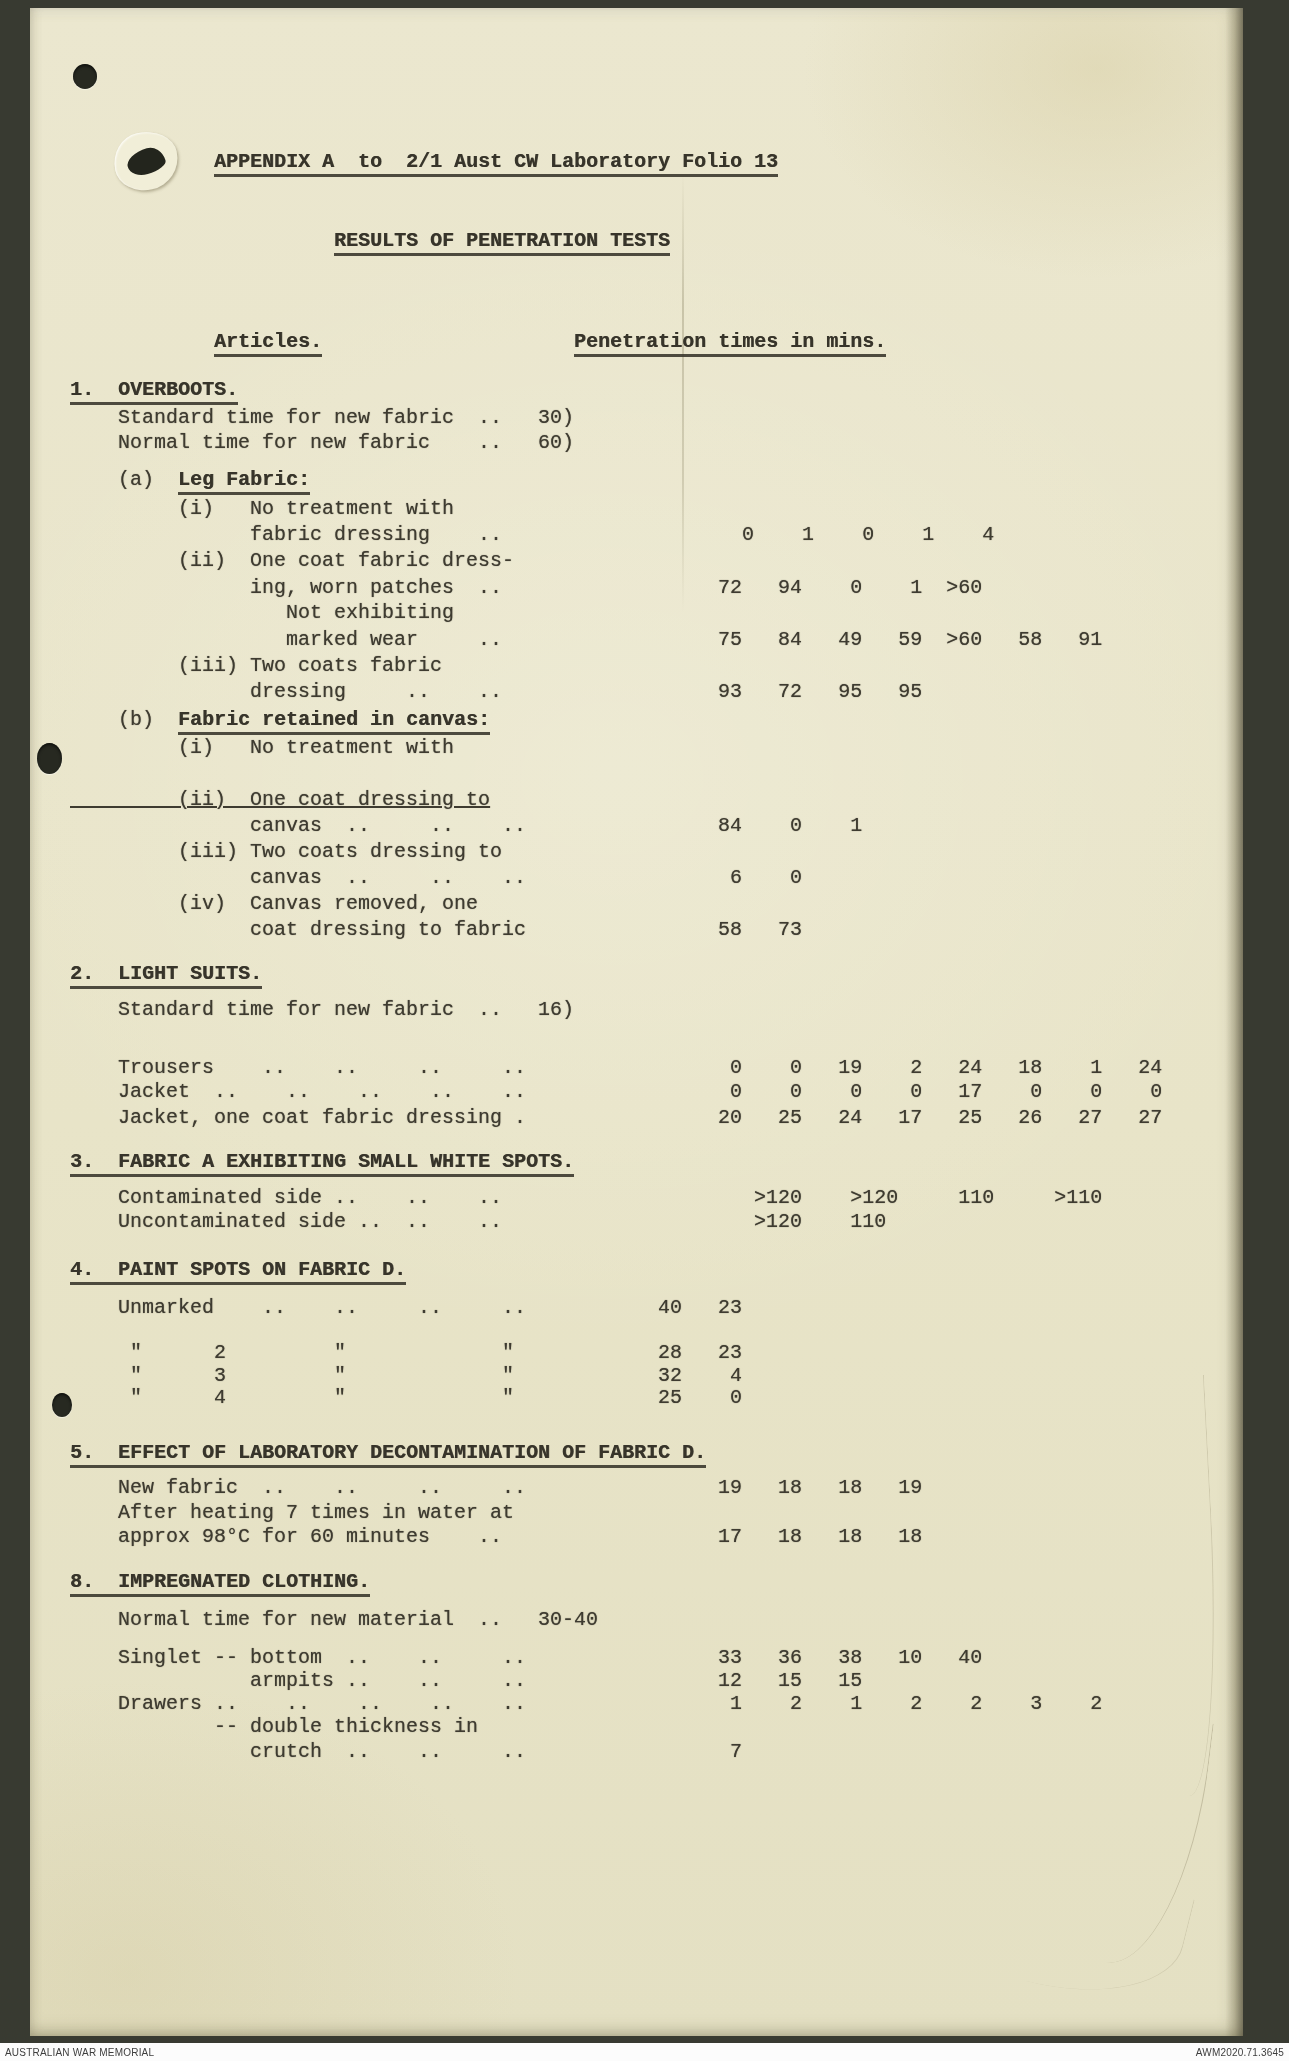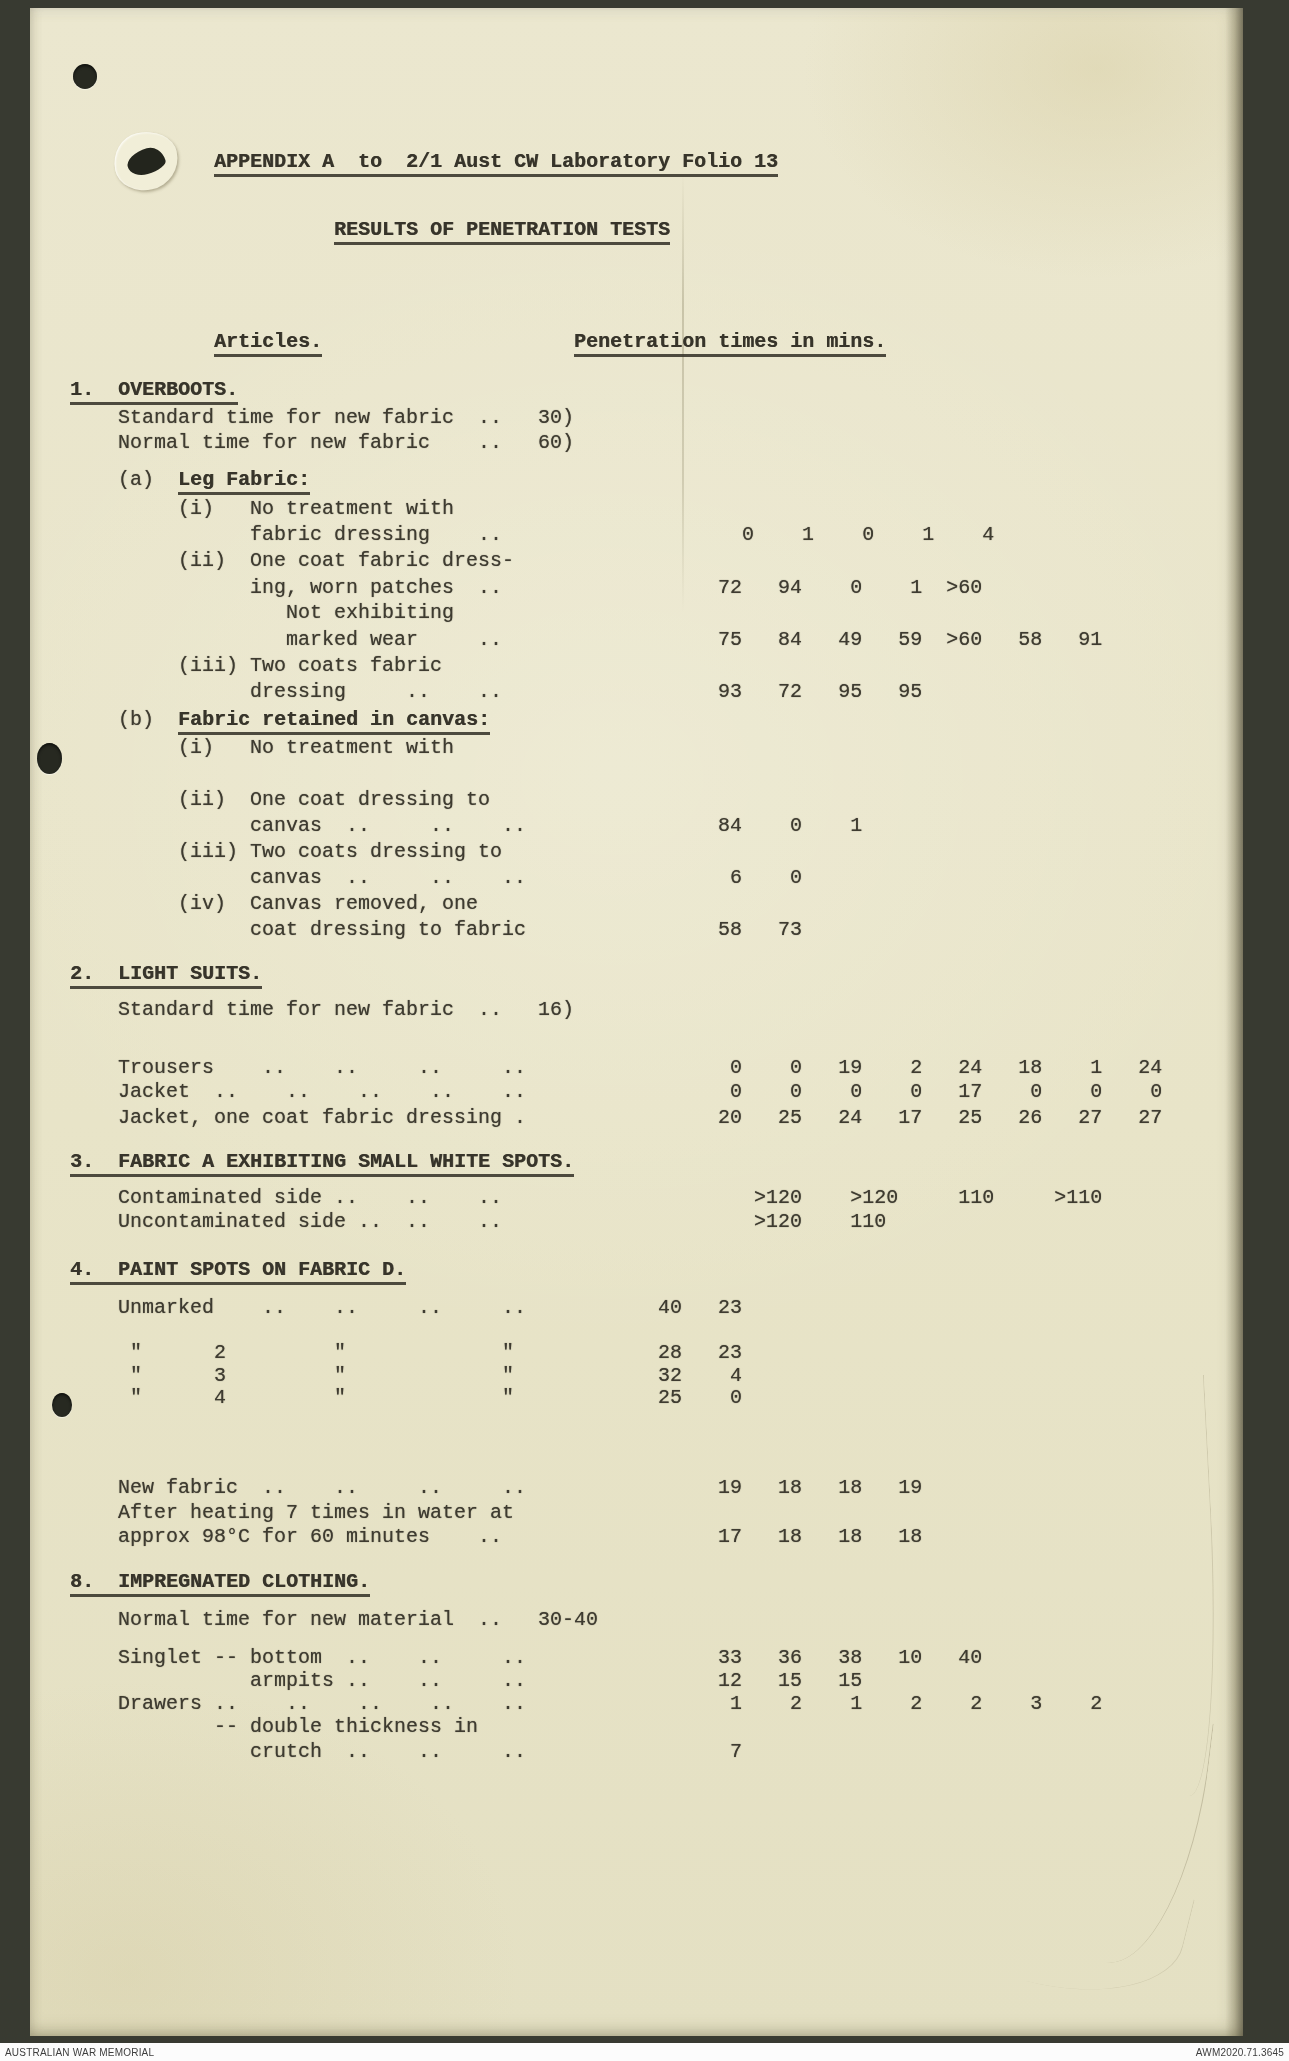--- a/index.html
+++ b/index.html
@@ -80,55 +80,56 @@
   <div class="paper">
     <div class="crease-v"></div>
     <div class="wrinkle w1"></div>
     <div class="wrinkle w2"></div>
     <div class="wrinkle w3"></div>
     <div class="edge-shadow"></div>
   </div>
 
   <div class="doc-lines">
       <div class="ln" style="top: 150px;"><span>            </span><span class="u">APPENDIX A  to  2/1 Aust CW Laboratory Folio 13</span></div>
-      <div class="ln" style="top: 218px;"><span>                      </span><span class="u">RESULTS OF PENETRATION TESTS</span></div>
+      <div class="ln" style="top: 229px;"><span>                      </span><span class="u">RESULTS OF PENETRATION TESTS</span></div>
       <div class="ln" style="top: 330px;"><span>            </span><span class="u">Articles.</span><span>                     </span><span class="u">Penetration times in mins.</span></div>
       <div class="ln" style="top: 378px;"><span class="u">1.  OVERBOOTS.</span></div>
       <div class="ln" style="top: 406px;"><span>    Standard time for new fabric  ..   30)</span></div>
       <div class="ln" style="top: 431px;"><span>    Normal time for new fabric    ..   60)</span></div>
       <div class="ln" style="top: 468px;"><span>    (a)  </span><span class="u">Leg Fabric:</span></div>
       <div class="ln" style="top: 497px;"><span>         (i)   No treatment with</span></div>
       <div class="ln" style="top: 523px;"><span>               fabric dressing    ..                    0    1    0    1    4</span></div>
       <div class="ln" style="top: 549px;"><span>         (ii)  One coat fabric dress-</span></div>
       <div class="ln" style="top: 576px;"><span>               ing, worn patches  ..                  72   94    0    1  &gt;60</span></div>
       <div class="ln" style="top: 601px;"><span>                  Not exhibiting</span></div>
       <div class="ln" style="top: 628px;"><span>                  marked wear     ..                  75   84   49   59  &gt;60   58   91</span></div>
       <div class="ln" style="top: 654px;"><span>         (iii) Two coats fabric</span></div>
       <div class="ln" style="top: 680px;"><span>               dressing     ..    ..                  93   72   95   95</span></div>
       <div class="ln" style="top: 708px;"><span>    (b)  </span><span class="u">Fabric retained in canvas:</span></div>
       <div class="ln" style="top: 736px;"><span>         (i)   No treatment with</span></div>
-      <div class="ln" style="top: 788px;"><span>         (ii)  One coat dressing to</span></div>
+      <div class="ln" style="top: 788px; text-decoration: underline;"><span>         (ii)  One coat dressing to</span></div>
       <div class="ln" style="top: 814px;"><span>               canvas  ..     ..    ..                84    0    1</span></div>
       <div class="ln" style="top: 840px;"><span>         (iii) Two coats dressing to</span></div>
       <div class="ln" style="top: 866px;"><span>               canvas  ..     ..    ..                 6    0</span></div>
       <div class="ln" style="top: 892px;"><span>         (iv)  Canvas removed, one</span></div>
       <div class="ln" style="top: 918px;"><span>               coat dressing to fabric                58   73</span></div>
       <div class="ln" style="top: 962px;"><span class="u">2.  LIGHT SUITS.</span></div>
       <div class="ln" style="top: 998px;"><span>    Standard time for new fabric  ..   16)</span></div>
       <div class="ln" style="top: 1056px;"><span>    Trousers    ..    ..     ..     ..                 0    0   19    2   24   18    1   24</span></div>
       <div class="ln" style="top: 1080px;"><span>    Jacket  ..    ..    ..    ..    ..                 0    0    0    0   17    0    0    0</span></div>
       <div class="ln" style="top: 1106px;"><span>    Jacket, one coat fabric dressing .                20   25   24   17   25   26   27   27</span></div>
       <div class="ln" style="top: 1150px;"><span class="u">3.  FABRIC A EXHIBITING SMALL WHITE SPOTS.</span></div>
       <div class="ln" style="top: 1186px;"><span>    Contaminated side ..    ..    ..                     &gt;120    &gt;120     110     &gt;110</span></div>
       <div class="ln" style="top: 1210px;"><span>    Uncontaminated side ..  ..    ..                     &gt;120    110</span></div>
       <div class="ln" style="top: 1258px;"><span class="u">4.  PAINT SPOTS ON FABRIC D.</span></div>
       <div class="ln" style="top: 1296px;"><span>    Unmarked    ..    ..     ..     ..           40   23</span></div>
       <div class="ln" style="top: 1341px;"><span>     "      2         "             "            28   23</span></div>
       <div class="ln" style="top: 1364px;"><span>     "      3         "             "            32    4</span></div>
       <div class="ln" style="top: 1386px;"><span>     "      4         "             "            25    0</span></div>
+      <div class="ln" style="top: 1441px;"><span class="u">5.  EFFECT OF LABORATORY DECONTAMINATION OF FABRIC D.</span></div>
       <div class="ln" style="top: 1476px;"><span>    New fabric  ..    ..     ..     ..                19   18   18   19</span></div>
       <div class="ln" style="top: 1501px;"><span>    After heating 7 times in water at</span></div>
       <div class="ln" style="top: 1525px;"><span>    approx 98°C for 60 minutes    ..                  17   18   18   18</span></div>
       <div class="ln" style="top: 1570px;"><span class="u">8.  IMPREGNATED CLOTHING.</span></div>
       <div class="ln" style="top: 1608px;"><span>    Normal time for new material  ..   30-40</span></div>
       <div class="ln" style="top: 1646px;"><span>    Singlet -- bottom  ..    ..     ..                33   36   38   10   40</span></div>
       <div class="ln" style="top: 1669px;"><span>               armpits ..    ..     ..                12   15   15</span></div>
       <div class="ln" style="top: 1692px;"><span>    Drawers ..    ..    ..    ..    ..                 1    2    1    2    2    3    2</span></div>
       <div class="ln" style="top: 1715px;"><span>            -- double thickness in</span></div>
       <div class="ln" style="top: 1740px;"><span>               crutch  ..    ..     ..                 7</span></div>

